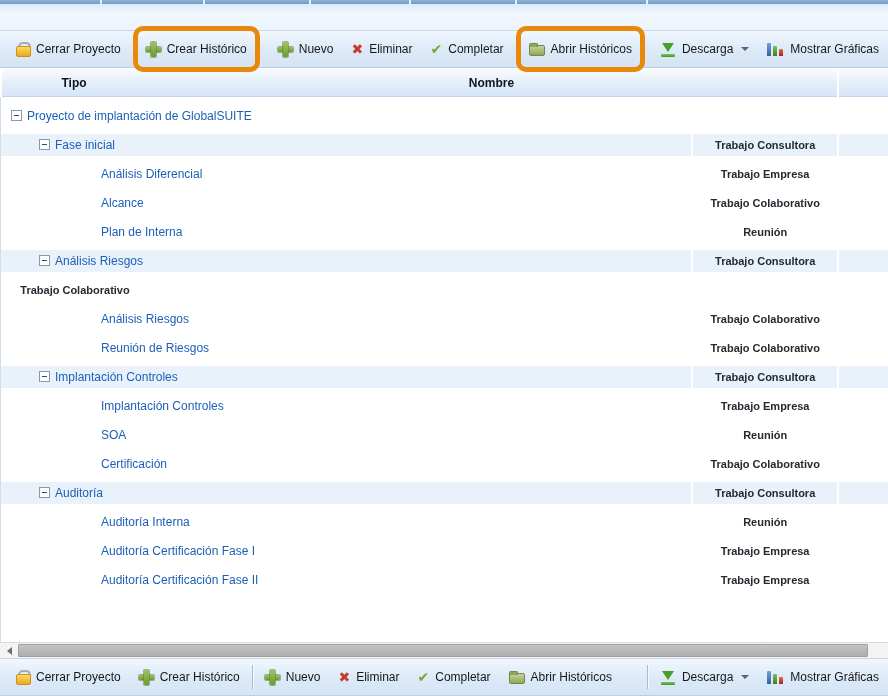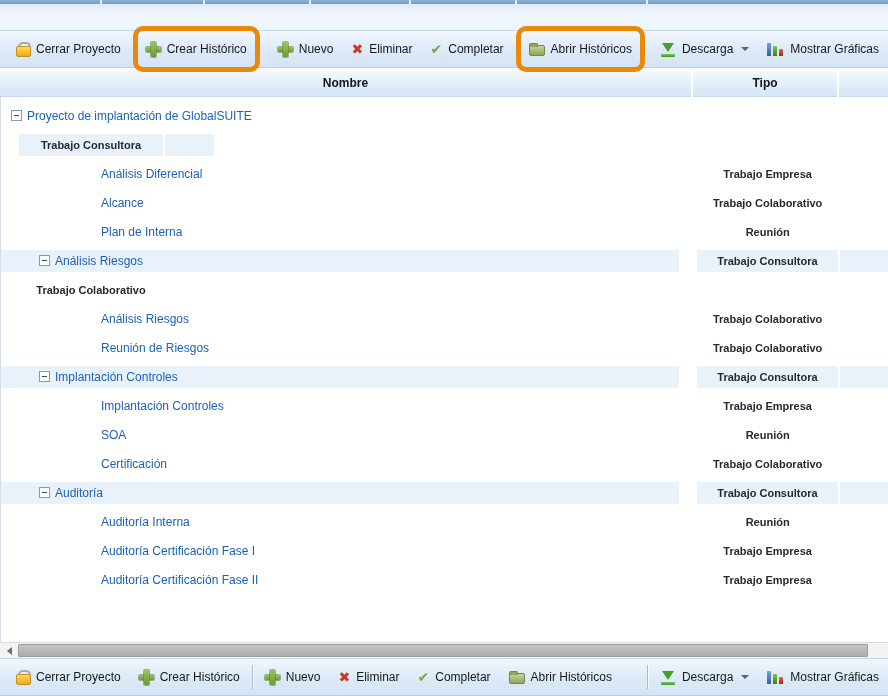--- a/index.html
+++ b/index.html
@@ -69,21 +69,21 @@
   .hcell { height:28px; display:flex; align-items:center; justify-content:center;
     background:linear-gradient(#F8FBFE,#DDEAF8 70%,#D8E6F6); border-bottom:1px solid #C6D6E8;
     font-size:12px; font-weight:700; color:#0F1620; }
   .hcell.name { width:691px; } .hcell.tipo { width:144px; margin-left:2px; } .hcell.extra { width:49px; margin-left:2px; }
 
   
   .grid-body { position:absolute; top:97px; left:0; width:888px; height:545px; background:#fff;
     border-left:1px solid #D4DDE7; padding-top:4px; overflow:hidden; }
   .grid-row { display:flex; align-items:center; height:29px; }
   .cell { height:22px; display:flex; align-items:center; }
-  .name-cell { width:691px; } .tipo-cell { width:144px; margin-left:18px; justify-content:center; }
+  .name-cell { width:691px; } .tipo-cell { width:144px; margin-left:2px; justify-content:center; }
   .extra-cell { width:49px; margin-left:2px; }
   .band .cell { background:var(--band,#E9F2FB); }
   .lv0 .name-cell { padding-left:10px; } .lv1 .name-cell { padding-left:38px; } .lv2 .name-cell { padding-left:100px; }
   .toggle { width:11px; height:11px; background:#fff; border:1px solid #8A99A8; position:relative;
     margin-right:5px; flex:0 0 auto; cursor:pointer; }
   .toggle::before { content:""; position:absolute; left:2px; right:2px; top:4px; height:1px; background:#2F4A66; }
   .name-link { font-size:12px; font-weight:400; color:var(--link,#1C60B7); white-space:nowrap; cursor:pointer; }
   .tipo-val { font-size:11px; font-weight:700; color:#252A31; white-space:nowrap; }
 
   
@@ -147,35 +147,39 @@
       <span class="ic ic-bars">
           <i class="b1"></i>
           <i class="b2"></i>
           <i class="b3"></i>
         </span>
       <span>Mostrar Gráficas</span>
     </div>
   </div>
 
   <div class="grid-header">
+    <div class="hcell tipo">Tipo</div>
     <div class="hcell name">Nombre</div>
-    <div class="hcell tipo">Tipo</div>
     <div class="hcell extra"></div>
   </div>
 
   <div class="grid-body">
       <div class="grid-row lv0">
         <div class="cell name-cell">
           <span class="toggle"></span>
           <span class="name-link">Proyecto de implantación de GlobalSUITE</span>
         </div>
         <div class="cell tipo-cell"></div>
         <div class="cell extra-cell"></div>
       </div>
       <div class="grid-row lv1 band">
+        <div class="cell name-cell">
+          <span class="toggle"></span>
+          <span class="name-link">Fase inicial</span>
+        </div>
         <div class="cell tipo-cell">
           <span class="tipo-val">Trabajo Consultora</span>
         </div>
         <div class="cell extra-cell"></div>
       </div>
       <div class="grid-row lv2">
         <div class="cell name-cell">
           <span class="name-link">Análisis Diferencial</span>
         </div>
         <div class="cell tipo-cell">

